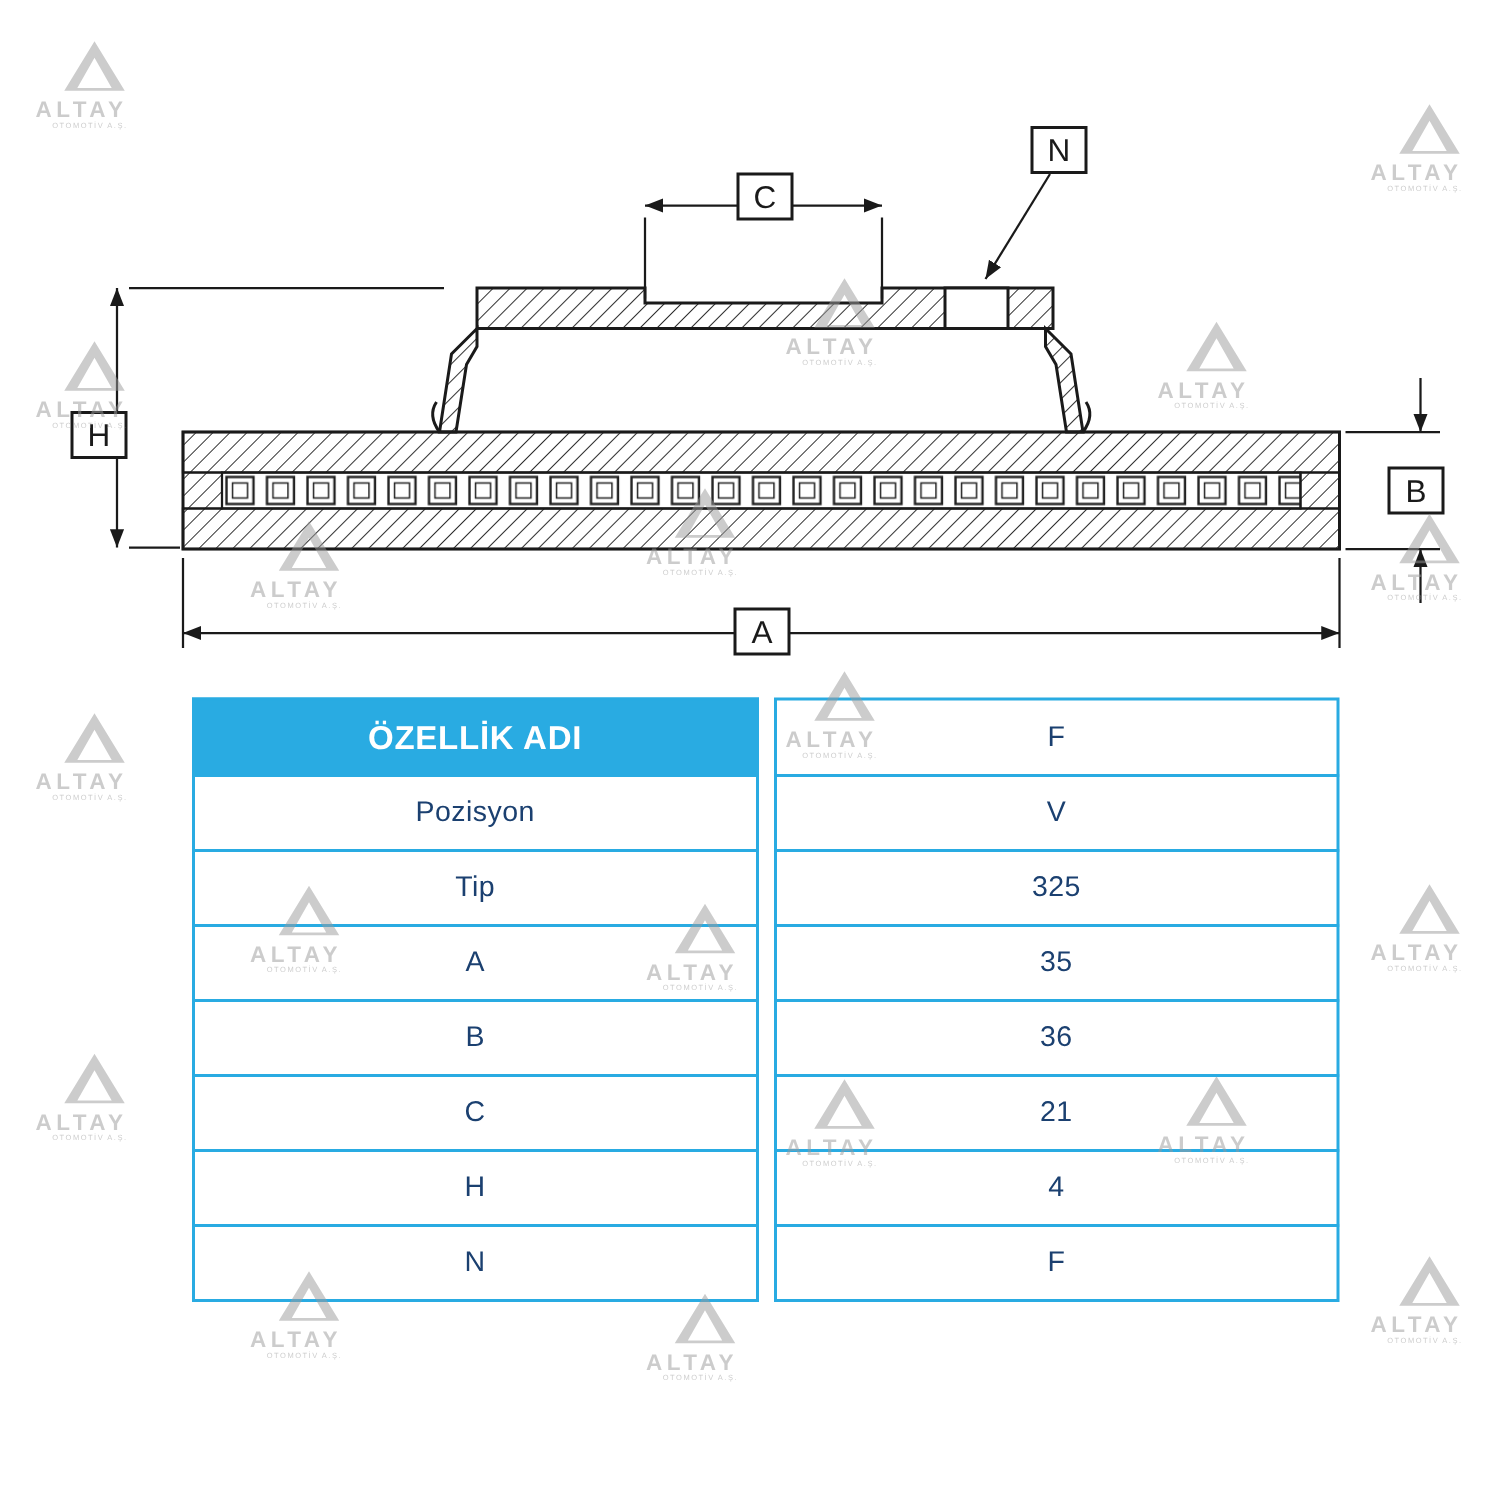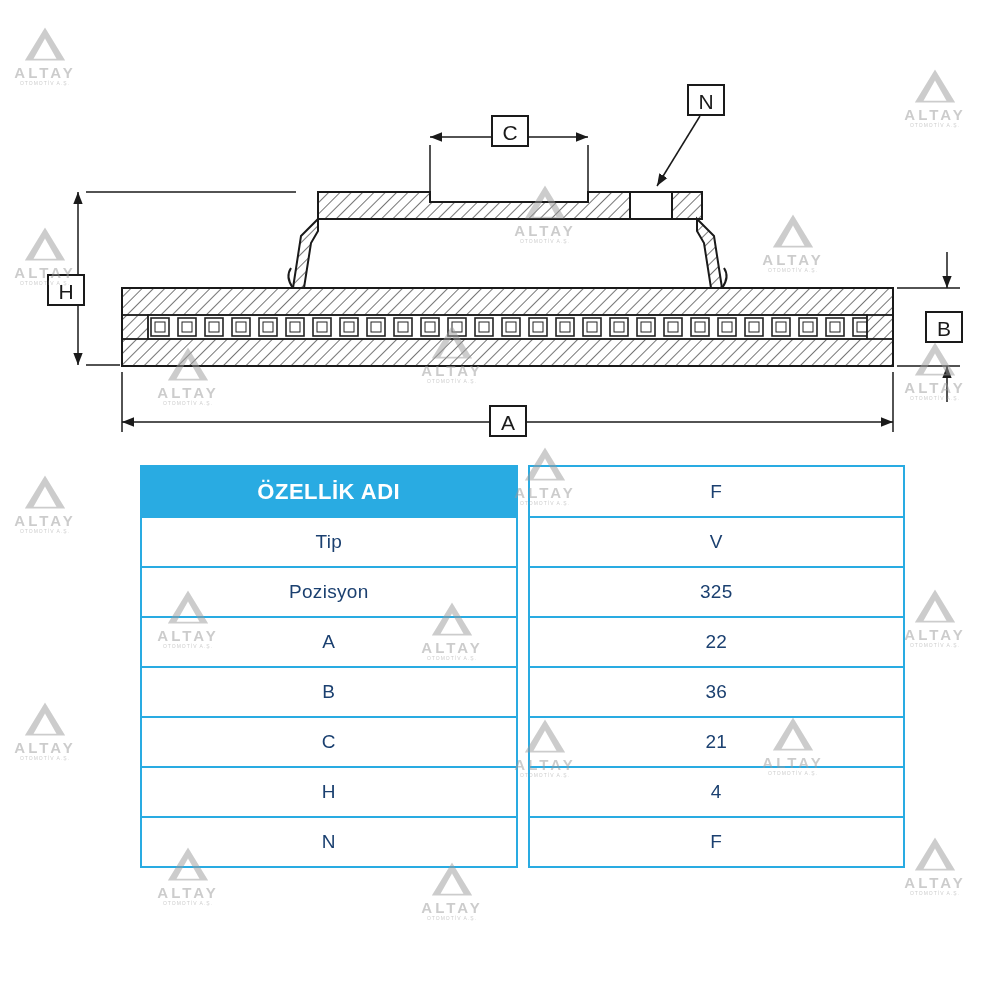--- a/index.html
+++ b/index.html
@@ -12,40 +12,40 @@
   
   .drawing-wrap { position:absolute; left:0; top:0; width:1000px; height:460px; z-index:1; }
   svg text.dim-label {
     font-family:"Liberation Sans", sans-serif;
     font-size:21px; fill:#1a1a1a;
     text-anchor:middle; dominant-baseline:central;
   }
 
   
   .spec-table {
-    position:absolute; left:140px; top:465px; width:765px;
+    position:absolute; left:128px; top:465px; width:765px;
     display:flex; gap:10px; z-index:2;
   }
   .spec-col { flex:1; display:flex; flex-direction:column; }
   .cell {
     height:52px; display:flex; align-items:center; justify-content:center;
     border:2px solid #29ABE2; margin-top:-2px; background:#ffffff;
     box-sizing:border-box;
   }
   .cell:first-child { margin-top:0; height:53px; }
   .th {
     background:#29ABE2; color:#ffffff; font-weight:bold;
     font-size:22px; letter-spacing:0.5px;
   }
   .td { color:#1B4070; font-size:19px; letter-spacing:0.3px; }
 
   
   #watermark-layer { position:absolute; inset:0; z-index:5; pointer-events:none; }
   .wm {
-    position:absolute; width:80px; text-align:center;
+    position:absolute; width:80px; text-align:right;
     opacity:0.5; color:#9b9b9b; pointer-events:none; line-height:1.1;
   }
   .wm-brand { font-weight:bold; font-size:15px; letter-spacing:3px; margin-top:-2px; }
   .wm-sub { font-size:5px; letter-spacing:1px; }
 </style>
 </head>
 <body>
 
 <div class="drawing-wrap">
   <svg width="1000" height="460" viewBox="0 0 1000 460">
@@ -117,33 +117,33 @@
       <line x1="122" y1="422" x2="893" y2="422" stroke="#1a1a1a" stroke-width="1.5" marker-start="url(#arr)" marker-end="url(#arr)"></line>
       <rect x="490" y="406" width="36" height="30" fill="#ffffff" stroke="#1a1a1a" stroke-width="2"></rect>
       <text class="dim-label" x="508" y="422">A</text>
     </g>
   </svg>
 </div>
 
 <div class="spec-table">
   <div class="spec-col">
     <div class="cell th">ÖZELLİK ADI</div>
+    <div class="cell td">Pozisyon</div>
     <div class="cell td">Tip</div>
-    <div class="cell td">Pozisyon</div>
     <div class="cell td">A</div>
     <div class="cell td">B</div>
     <div class="cell td">C</div>
     <div class="cell td">H</div>
     <div class="cell td">N</div>
   </div>
   <div class="spec-col">
     <div class="cell td">F</div>
     <div class="cell td">V</div>
     <div class="cell td">325</div>
-    <div class="cell td">22</div>
+    <div class="cell td">35</div>
     <div class="cell td">36</div>
     <div class="cell td">21</div>
     <div class="cell td">4</div>
     <div class="cell td">F</div>
   </div>
 </div>
 
 <div id="watermark-layer">
     <div class="wm" style="left: 5px; top: 25px;"><svg width="44" height="38" viewBox="0 0 48 40">
         <path d="M24 2 L46 38 L2 38 Z M24 14 L36.5 36 L11.5 36 Z" fill="#9b9b9b" fill-rule="evenodd"></path>

